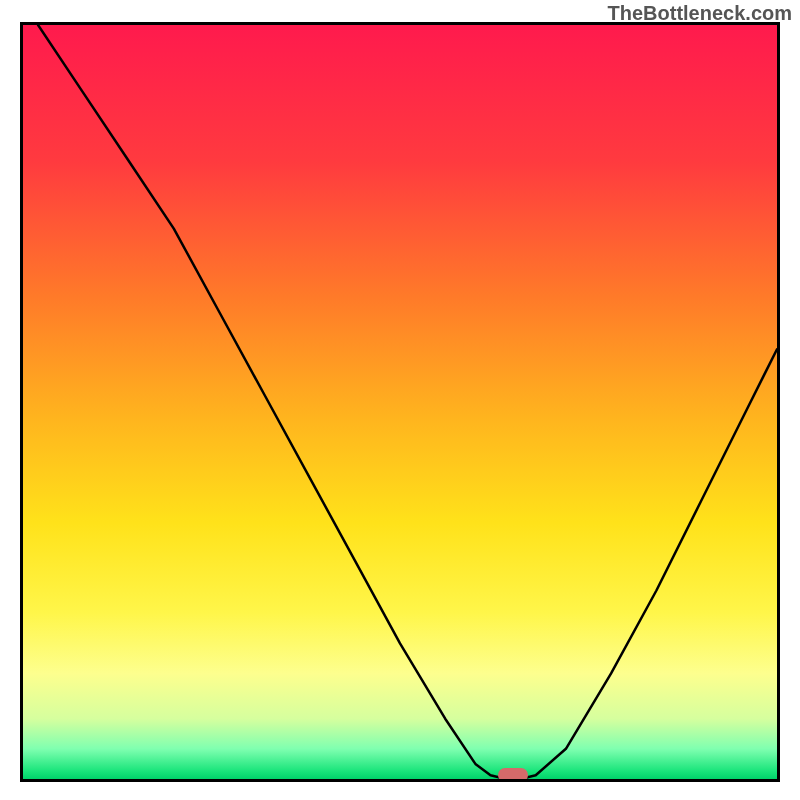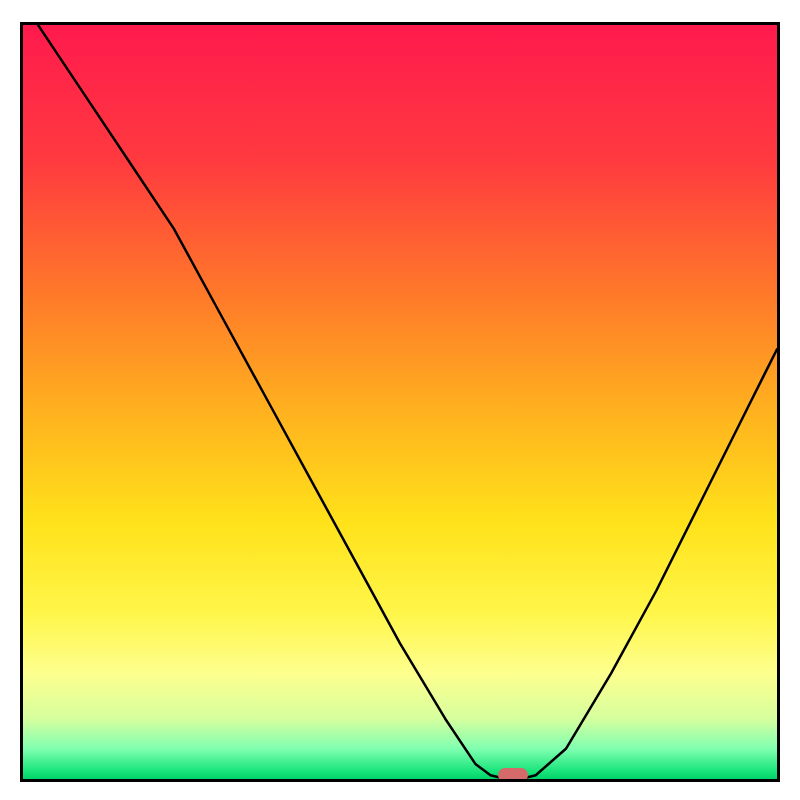--- a/index.html
+++ b/index.html
@@ -64,20 +64,21 @@
     width: 30px;
     height: 14px;
     background: #d46a6a;
     border-radius: 7px;
   }
 </style>
 </head>
 <body>
 
 <div class="container">
+  <div class="watermark">TheBottleneck.com</div>
 
   <div class="plot-frame">
     <div class="gradient"></div>
     <svg class="curve" viewBox="0 0 754 754" preserveAspectRatio="none">
       <path d="M 15.08 0 L 60.3 67.9 L 105.6 135.7 L 150.8 203.6 L 196.0 286.5 L 241.3 369.5 L 286.5 452.4 L 331.8 535.3 L 377.0 618.3 L 422.2 693.7 L 452.4 738.9 L 467.5 750.2 L 482.6 754.0 L 497.6 754.0 L 512.7 750.2 L 542.9 723.8 L 588.1 648.4 L 633.4 565.5 L 678.6 475.0 L 723.8 384.5 L 754.0 324.2" fill="none" stroke="#000" stroke-width="2.5" stroke-linecap="round" stroke-linejoin="round"></path>
     </svg>
     <div class="pill" style="left: 475.1px; top: 743.23px; background: rgb(212, 106, 106);"></div>
   </div>
 </div>
 

